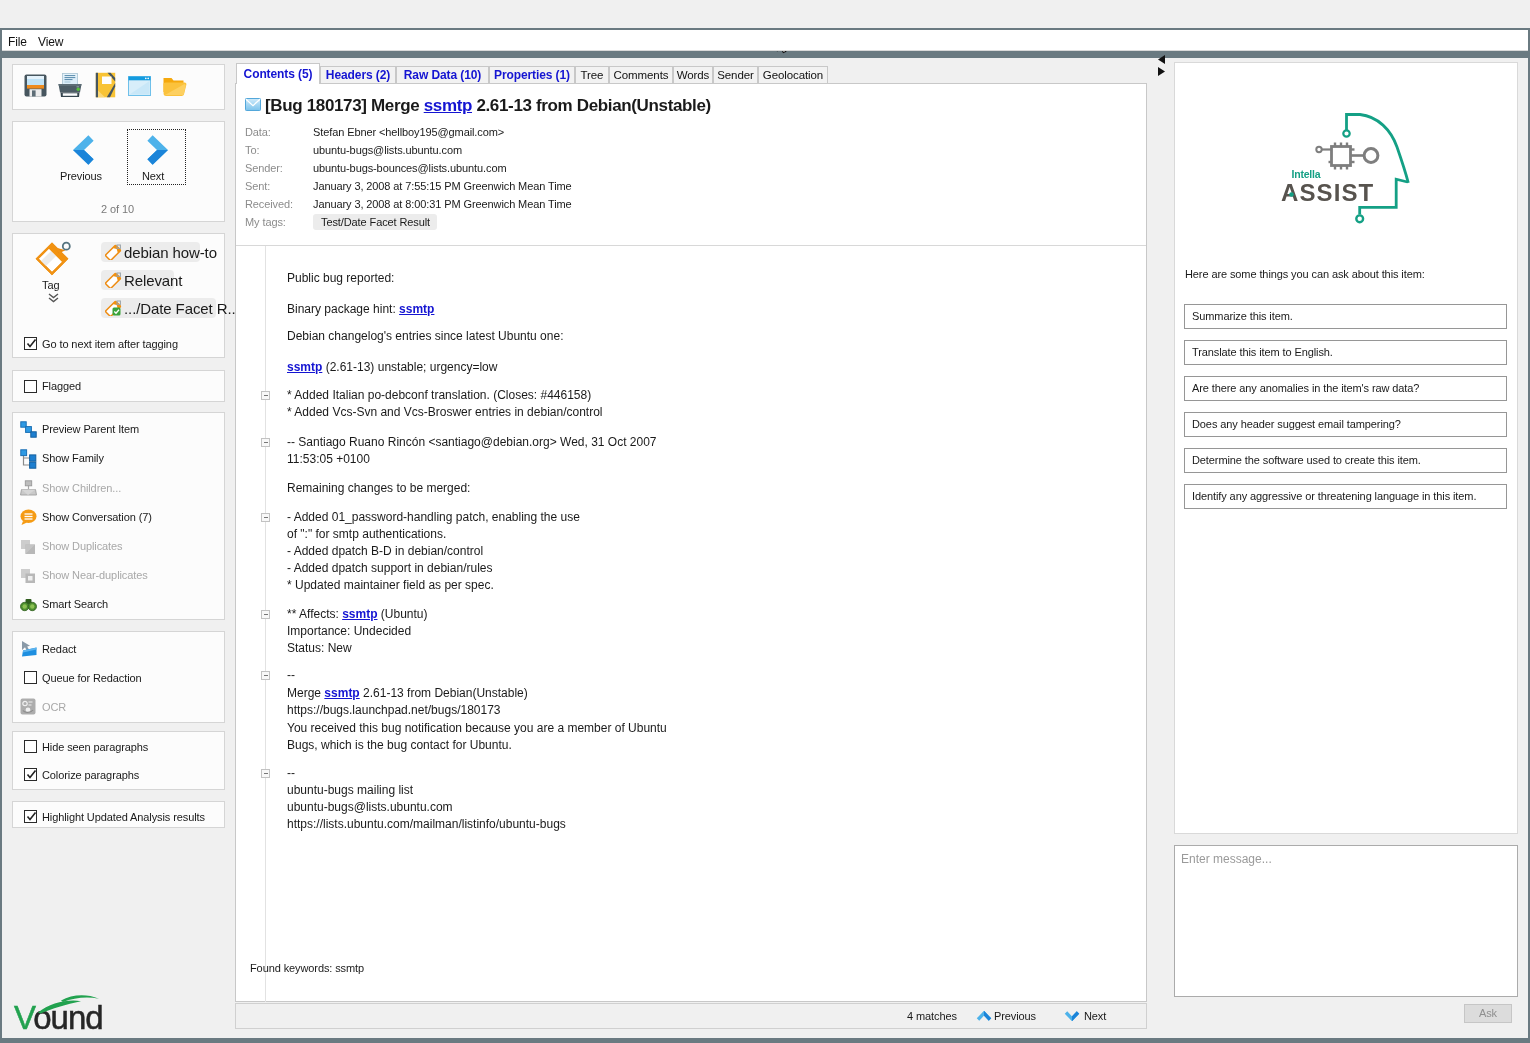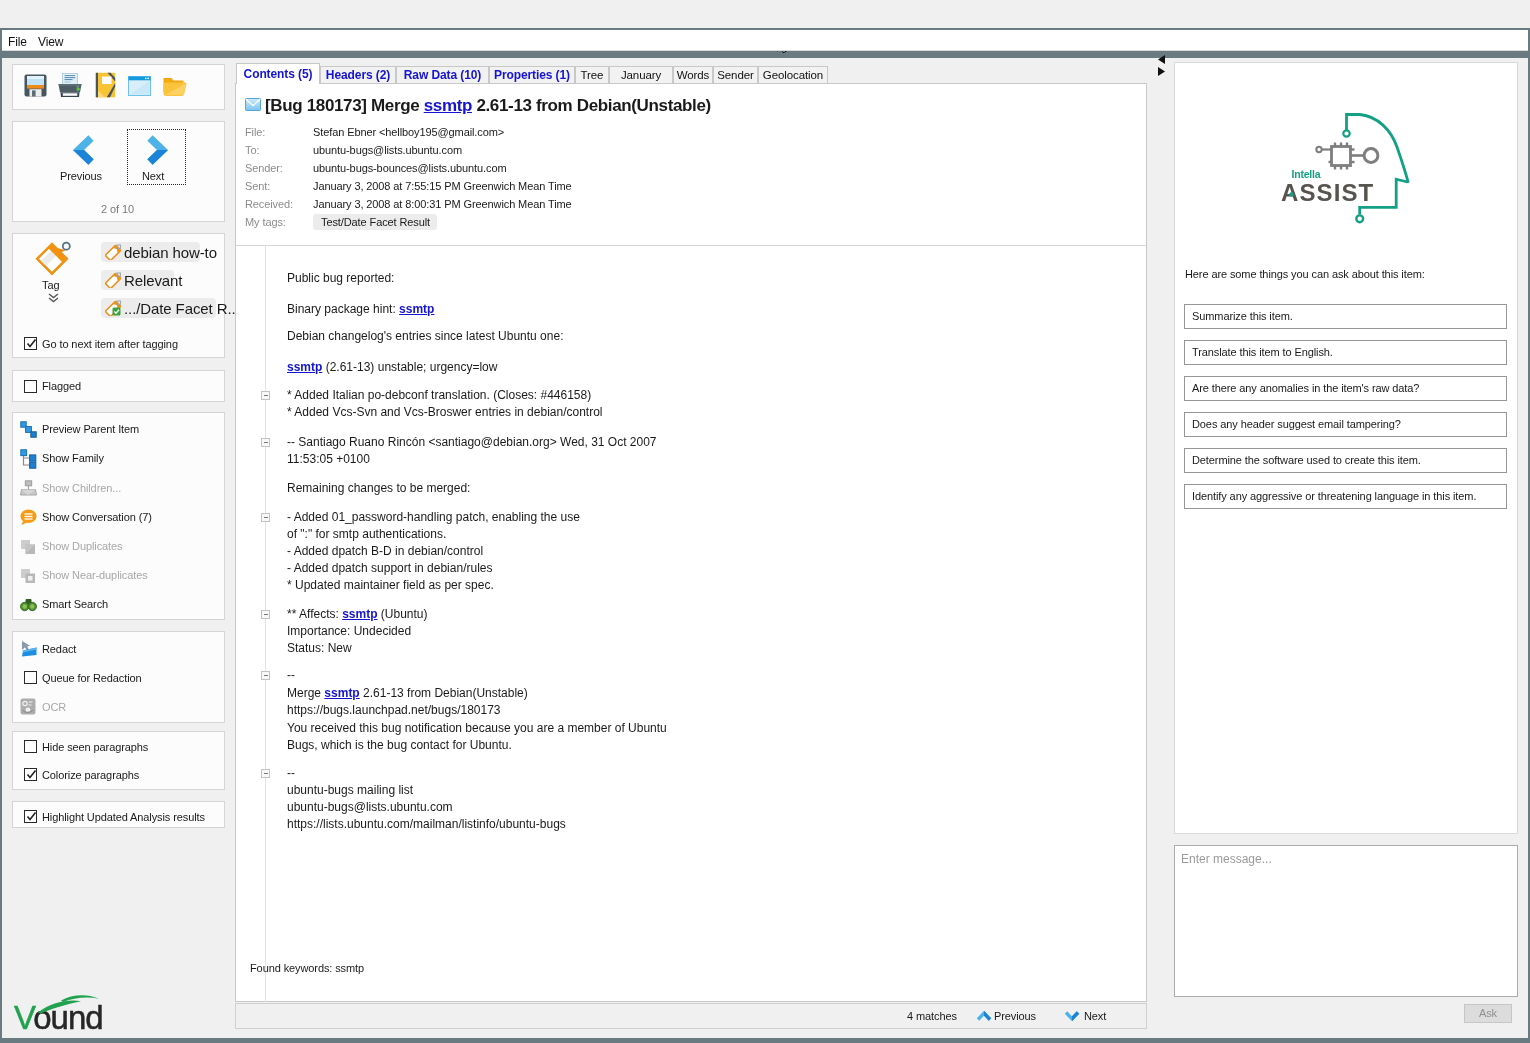--- a/index.html
+++ b/index.html
@@ -218,38 +218,38 @@
  <text x="2" y="35.5" font-family="Liberation Sans, sans-serif" font-size="33" letter-spacing="-1" fill="#262626" stroke="#262626" stroke-width="0.5"><tspan fill="#22a24f" stroke="#22a24f">V</tspan>ound</text>
  <path d="M26 19.5 C38 10 55 6 69 8.2 C54 11.5 40 15.5 28.5 20.5 Z" fill="#22a24f"></path>
  <path d="M49 7.5 C60 1.5 74 0.2 87 5.8 C75 3.2 62 4.8 51 9 Z" fill="#22a24f"></path>
   </svg>
 
 <div class="tab tabblue" style="left:236px;top:63px;width:84px;height:21px;line-height:20px;background:#fff;z-index:3">Contents (5)</div>
 <div class="tab tabblue" style="left:320px;top:66px;width:76px;height:17px;line-height:16px">Headers (2)</div>
 <div class="tab tabblue" style="left:396px;top:66px;width:93px;height:17px;line-height:16px">Raw Data (10)</div>
 <div class="tab tabblue" style="left:489px;top:66px;width:86px;height:17px;line-height:16px">Properties (1)</div>
 <div class="tab" style="left:575px;top:66px;width:34px;height:17px;line-height:16px">Tree</div>
-<div class="tab" style="left:609px;top:66px;width:64px;height:17px;line-height:16px">January</div>
+<div class="tab" style="left:609px;top:66px;width:64px;height:17px;line-height:16px">Comments</div>
 <div class="tab" style="left:673px;top:66px;width:40px;height:17px;line-height:16px">Words</div>
 <div class="tab" style="left:713px;top:66px;width:45px;height:17px;line-height:16px">Sender</div>
 <div class="tab" style="left:758px;top:66px;width:70px;height:17px;line-height:16px">Geolocation</div>
 
 <div id="contentpanel"></div>
 <svg class="abs" style="left:245px;top:98px" width="16" height="13" viewBox="0 0 16 13" id="ic-mail">
  <defs>
       <linearGradient id="mg" x1="0" y1="0" x2="0" y2="1">
   <stop offset="0" stop-color="#cfeafa"></stop>
         <stop offset="1" stop-color="#7cc3ec"></stop>
       </linearGradient>
     </defs>
  <rect x="0.5" y="0.5" width="15" height="12" rx="0.8" fill="url(#mg)" stroke="#53a7da" stroke-width="1"></rect>
  <path d="M1 1.2 L8 7.6 L15 1.2" fill="none" stroke="#fff" stroke-width="1.2"></path>
   </svg>
 <div class="line" style="left:265px;top:106px;font-size:17px;font-weight:bold;letter-spacing:-0.35px">[Bug 180173] Merge <a class="lnk">ssmtp</a> 2.61-13 from Debian(Unstable)</div>
-<div class="line glabel" style="left:245px;top:132px">File:</div>
+<div class="line glabel" style="left:245px;top:132px">Data:</div>
 <div class="line" style="left:313px;top:132px">Stefan Ebner &lt;hellboy195@gmail.com&gt;</div>
 <div class="line glabel" style="left:245px;top:150px">To:</div>
 <div class="line" style="left:313px;top:150px">ubuntu-bugs@lists.ubuntu.com</div>
 <div class="line glabel" style="left:245px;top:168px">Sender:</div>
 <div class="line" style="left:313px;top:168px">ubuntu-bugs-bounces@lists.ubuntu.com</div>
 <div class="line glabel" style="left:245px;top:186px">Sent:</div>
 <div class="line" style="left:313px;top:186px">January 3, 2008 at 7:55:15 PM Greenwich Mean Time</div>
 <div class="line glabel" style="left:245px;top:204px">Received:</div>
 <div class="line" style="left:313px;top:204px">January 3, 2008 at 8:00:31 PM Greenwich Mean Time</div>
 <div class="line glabel" style="left:245px;top:222px">My tags:</div>

